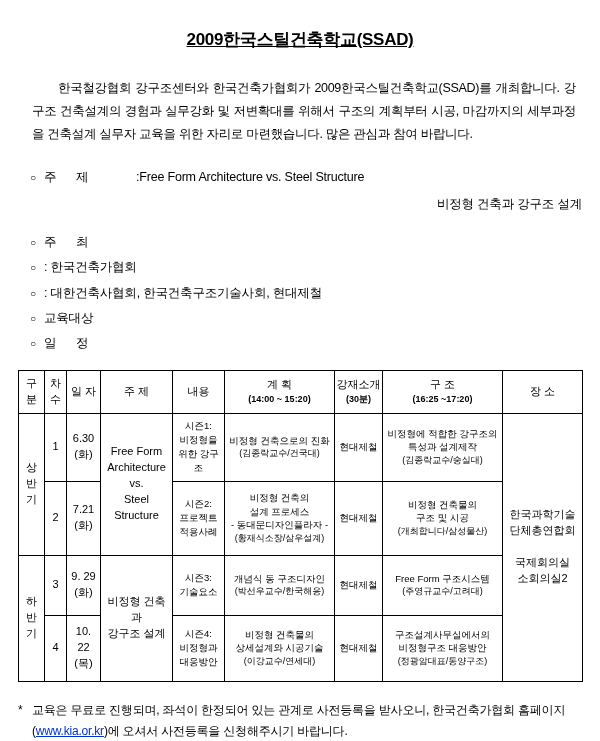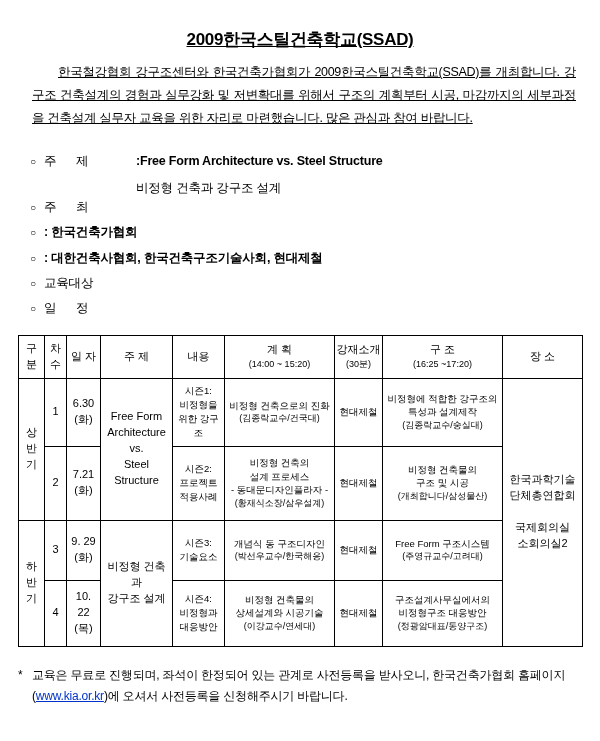--- a/index.html
+++ b/index.html
@@ -25,28 +25,27 @@
   .title {
     text-align: center;
     font-size: 17px;
     font-weight: bold;
     text-decoration: underline;
     letter-spacing: -0.3px;
     margin: 8px 0 0 0;
     padding-bottom: 2px;
   }
   .intro {
-    margin-top: 8px;
+    margin-top: 24px;
     font-size: 12.5px;
     line-height: 1.85;
     text-align: justify;
     text-indent: 26px;
     letter-spacing: -0.3px;
     padding: 0 6px 0 14px;
-    text-decoration: underline;
   }
   .info-list {
     margin-top: 22px;
     padding-left: 12px;
   }
   .info-row {
     display: flex;
     align-items: flex-start;
     font-size: 12.5px;
     line-height: 1.55;
@@ -59,29 +58,29 @@
     font-size: 10px;
     line-height: 1.9;
     color: #000;
   }
   .info-label {
     flex: 0 0 92px;
     white-space: pre;
   }
   .info-value {
     flex: 1 1 auto;
-    font-weight: bold;
   }
   .info-sub {
     margin-left: 106px;
     font-size: 12.5px;
     line-height: 1.6;
     margin-top: 2px;
-    margin-bottom: 0;
+    margin-bottom: 19px;
     letter-spacing: -0.2px;
+    text-align: right;
   }
   table.schedule {
     margin-top: 16px;
     border-collapse: collapse;
     width: 564px;
     table-layout: fixed;
     font-size: 9.5px;
   }
   table.schedule td, table.schedule th {
     border: 1px solid #000;
@@ -91,20 +90,21 @@
     line-height: 1.45;
     font-weight: normal;
   }
   table.schedule thead td {
     font-size: 11px;
     padding: 5px 1px;
   }
   .hdr-sub {
     font-size: 9px;
     display: block;
+    font-weight: bold;
   }
   .cell-big {
     font-size: 11px;
     line-height: 1.6;
   }
   .cell-sub {
     font-size: 9px;
     display: block;
   }
   .vert {

